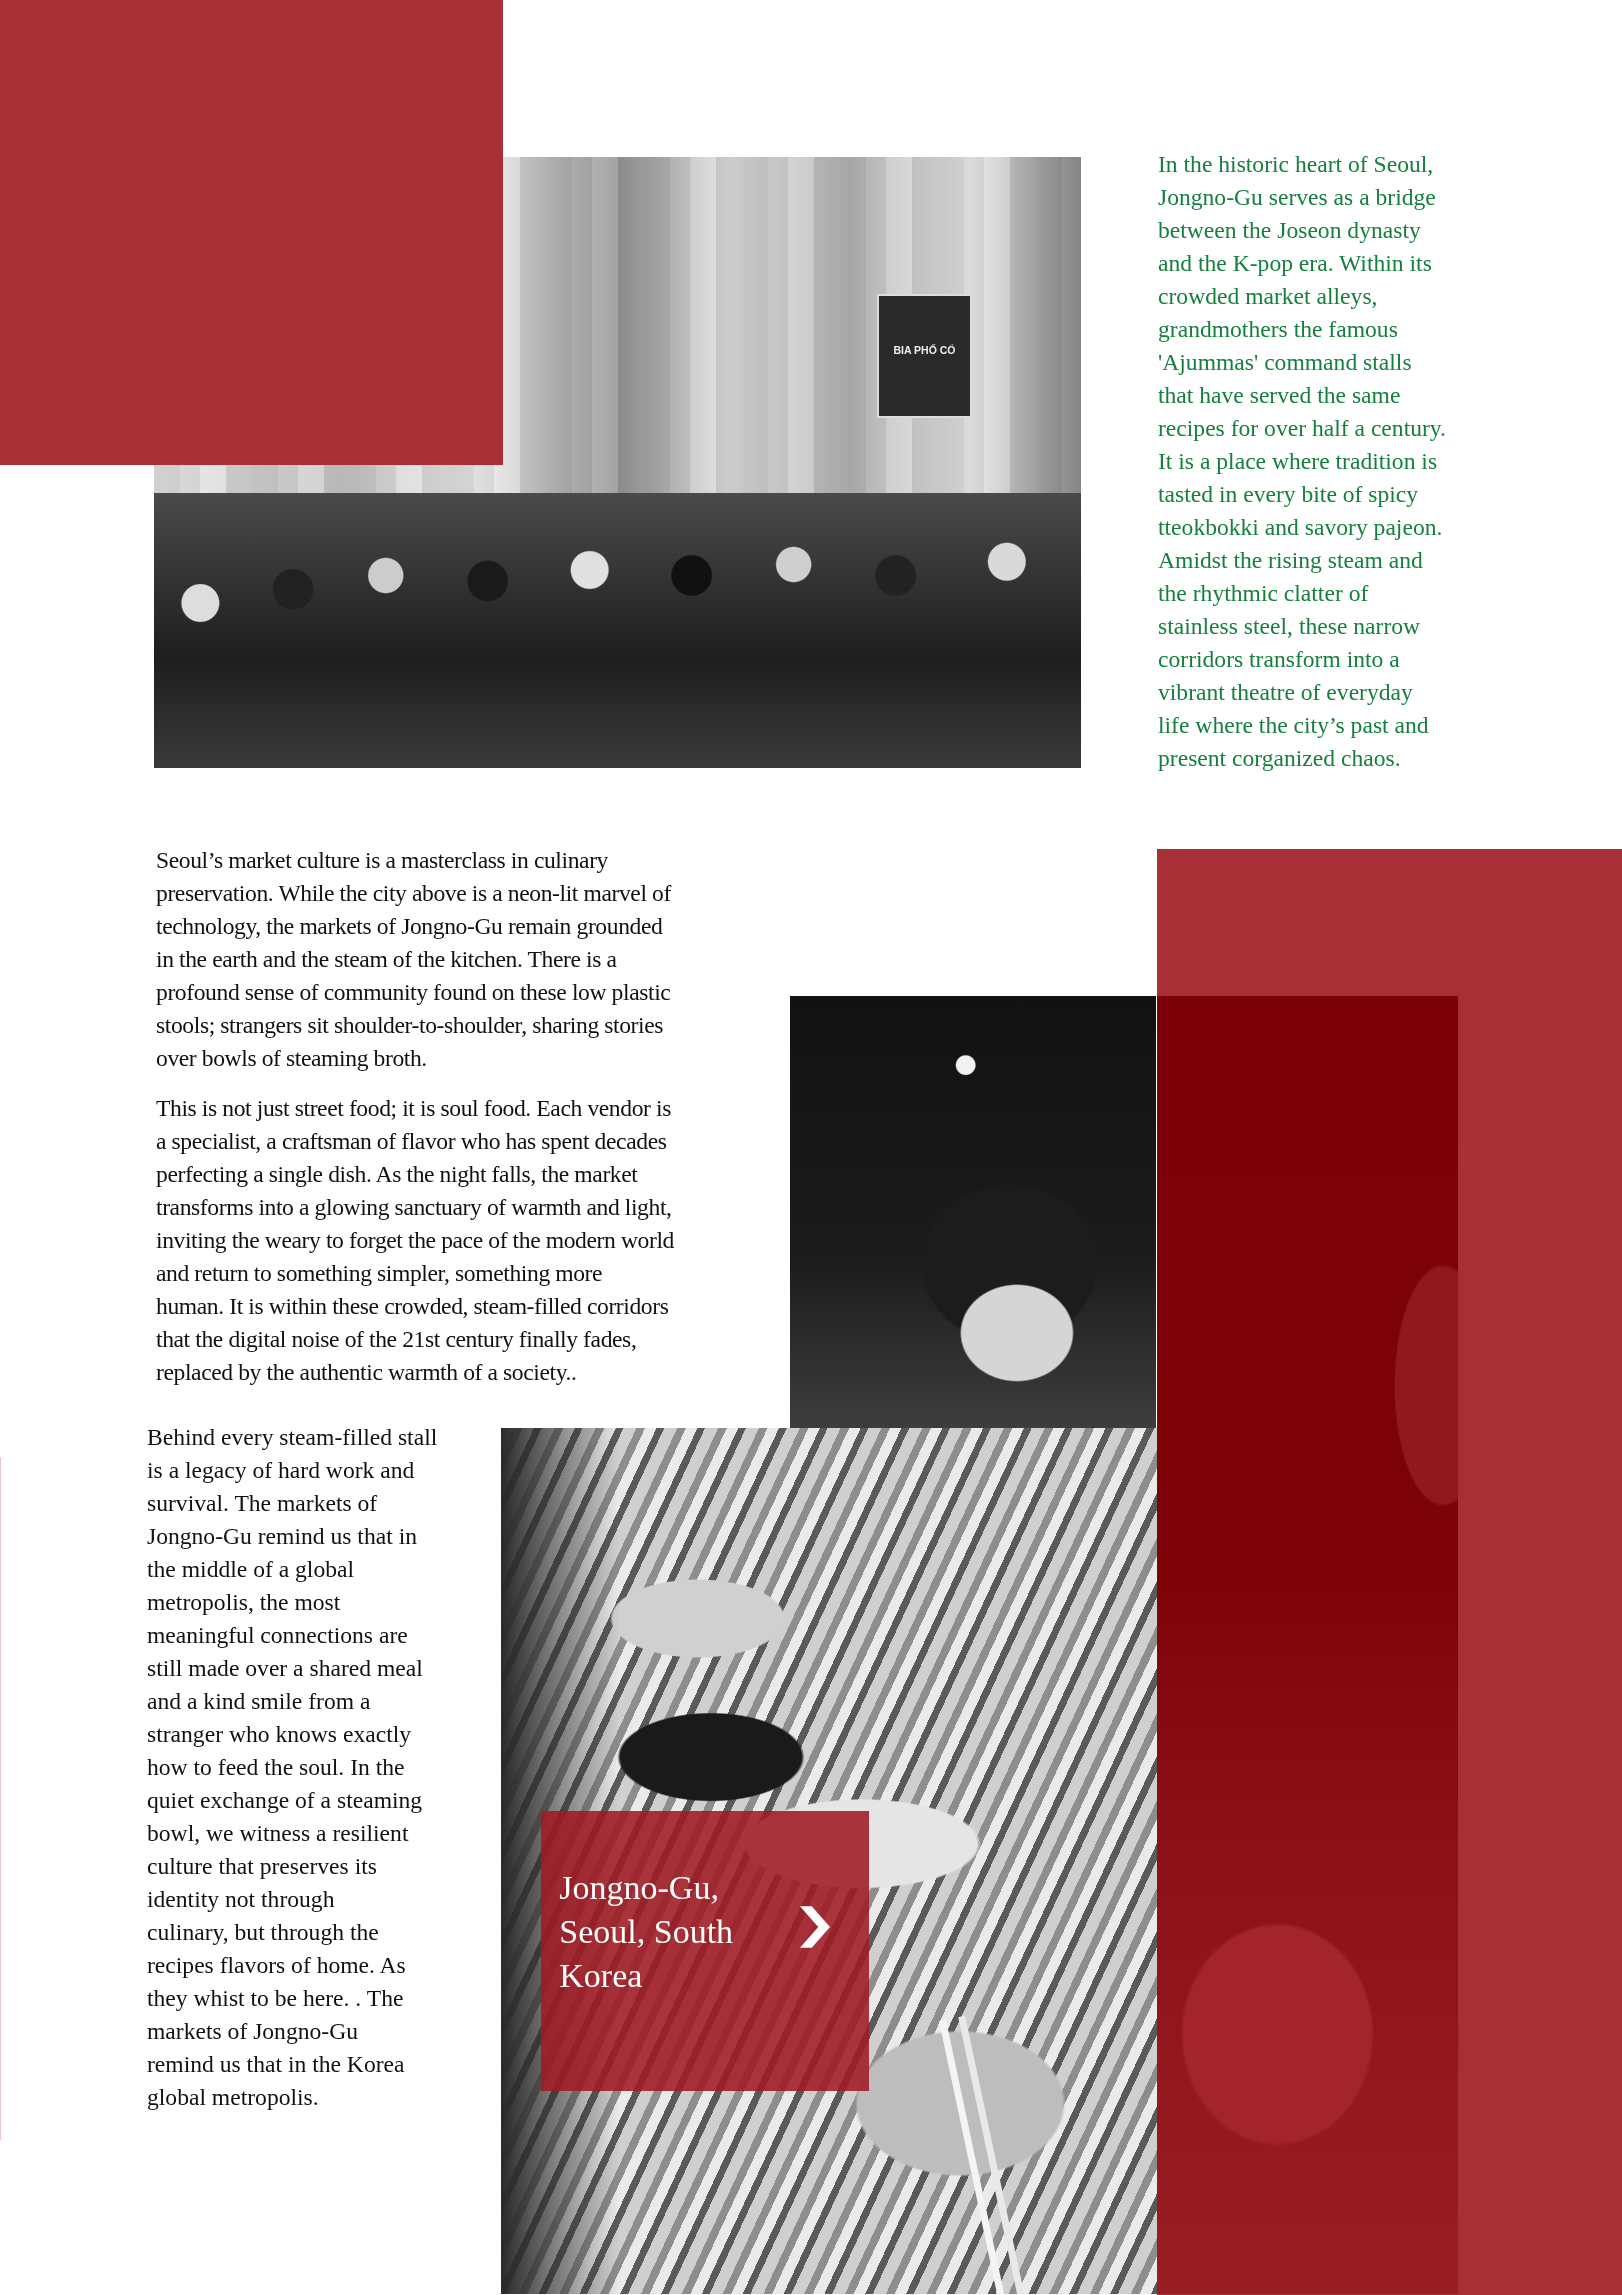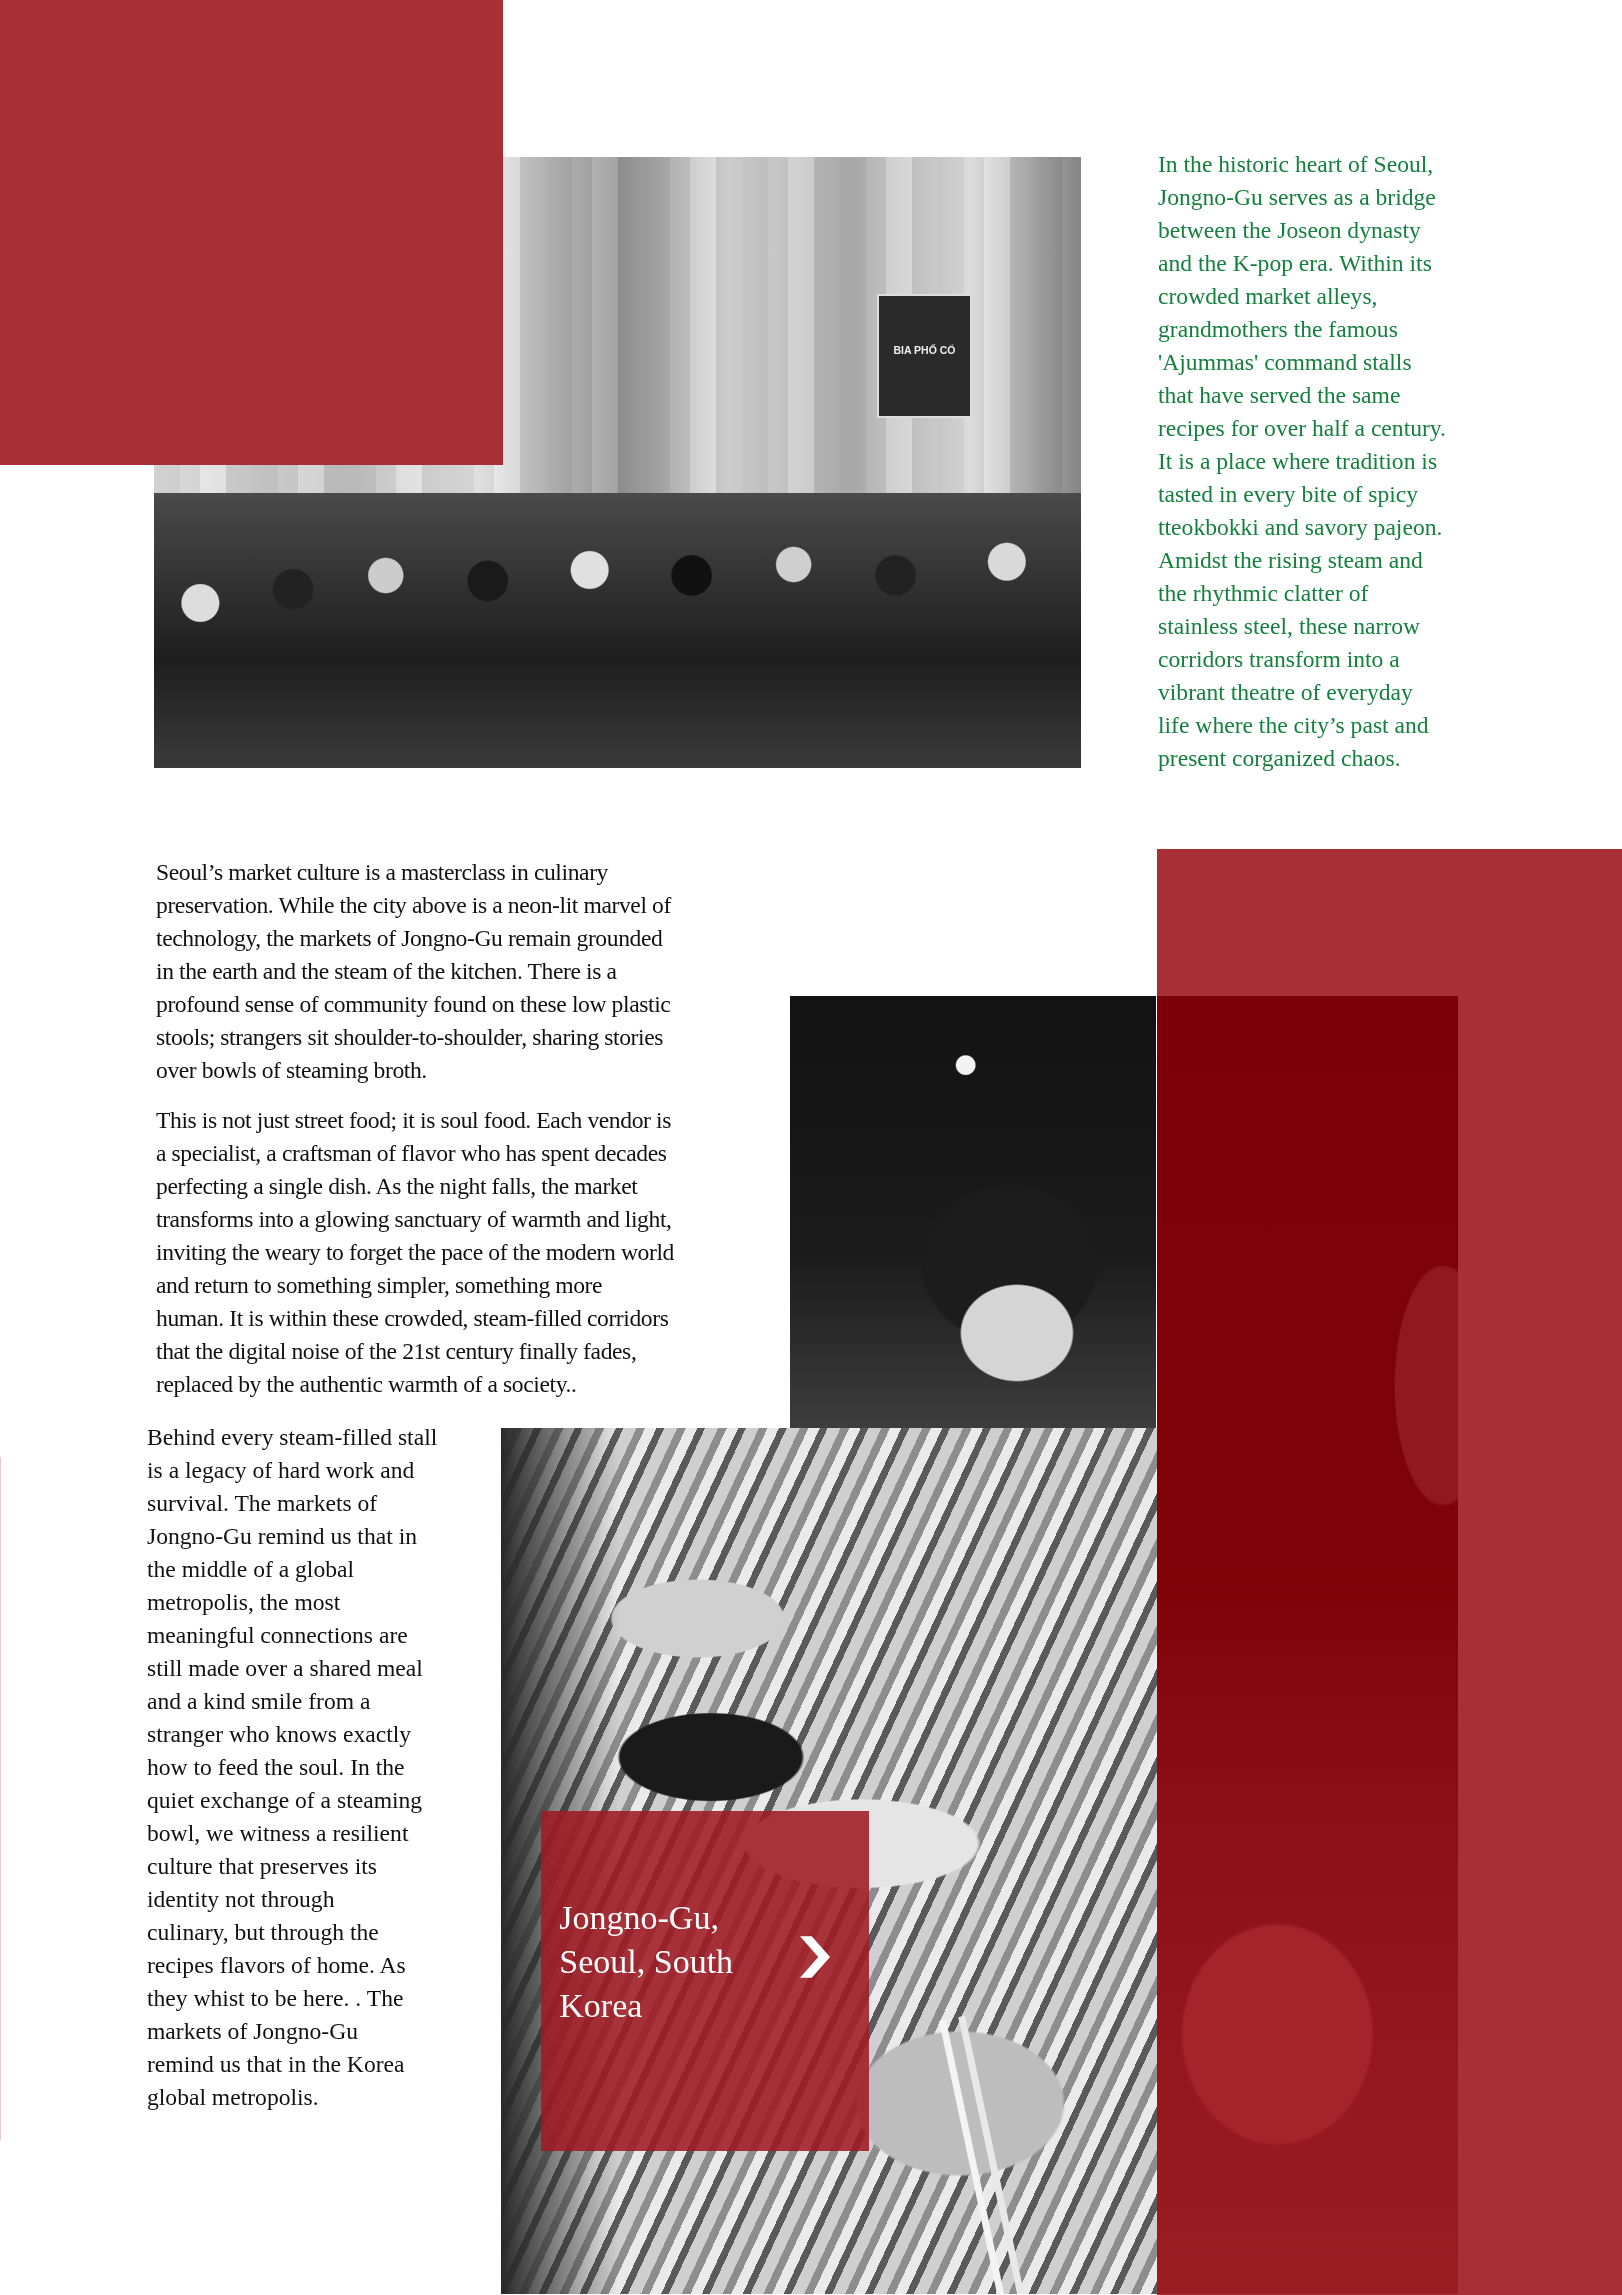--- a/index.html
+++ b/index.html
@@ -52,21 +52,21 @@
     left: 1158px; top: 148px; width: 327px;
     font-size: 23.6px; line-height: 33px; color: #15803d; z-index: 2;
   }
 
   
   #text-body {
     left: 156px; top: 844px; width: 609px;
     font-size: 23.6px; line-height: 33px; z-index: 2;
     letter-spacing: -0.4px;
   }
-  #text-body p { margin: 12px 0 17px 0; }
+  #text-body p { margin: 0 0 17px 0; }
 
   
   #text-legacy {
     left: 147px; top: 1421px; width: 327px;
     font-size: 23.6px; line-height: 33px; z-index: 2;
   }
 
   #left-rule { left: 0; top: 1457px; width: 1.3px; height: 683px; background: #e9c9cc; }
 
   
@@ -102,21 +102,21 @@
   #photo-vendor-red {
     left: 1157px; top: 996px; width: 301px; height: 1298px; z-index: 2;
     background:
       radial-gradient(ellipse 79px 196px at 95% 30%, rgba(150,30,35,.8) 0 60%, transparent 62%),
       radial-gradient(ellipse 170px 196px at 40% 80%, #a4242b 0 55%, transparent 57%),
       linear-gradient(180deg, #7c0008 0%, #7e0309 45%, #8d1018 65%, #9b1d24 100%);
   }
 
   
   #caption-box {
-    left: 541px; top: 1811px; width: 328px; height: 340px; z-index: 3;
+    left: 541px; top: 1811px; width: 328px; height: 280px; z-index: 3;
     background: rgba(161, 26, 34, 0.88);
     display: flex; align-items: center; justify-content: space-between;
     padding: 0 39px 0 18.3px; box-sizing: border-box;
   }
   #caption-text {
     color: #fff; font-size: 34px; line-height: 44px; width: 196px;
     margin-top: -38px;
   }
   #caption-arrow { width: 30px; height: 42px; margin-top: -48px; }
 </style>

